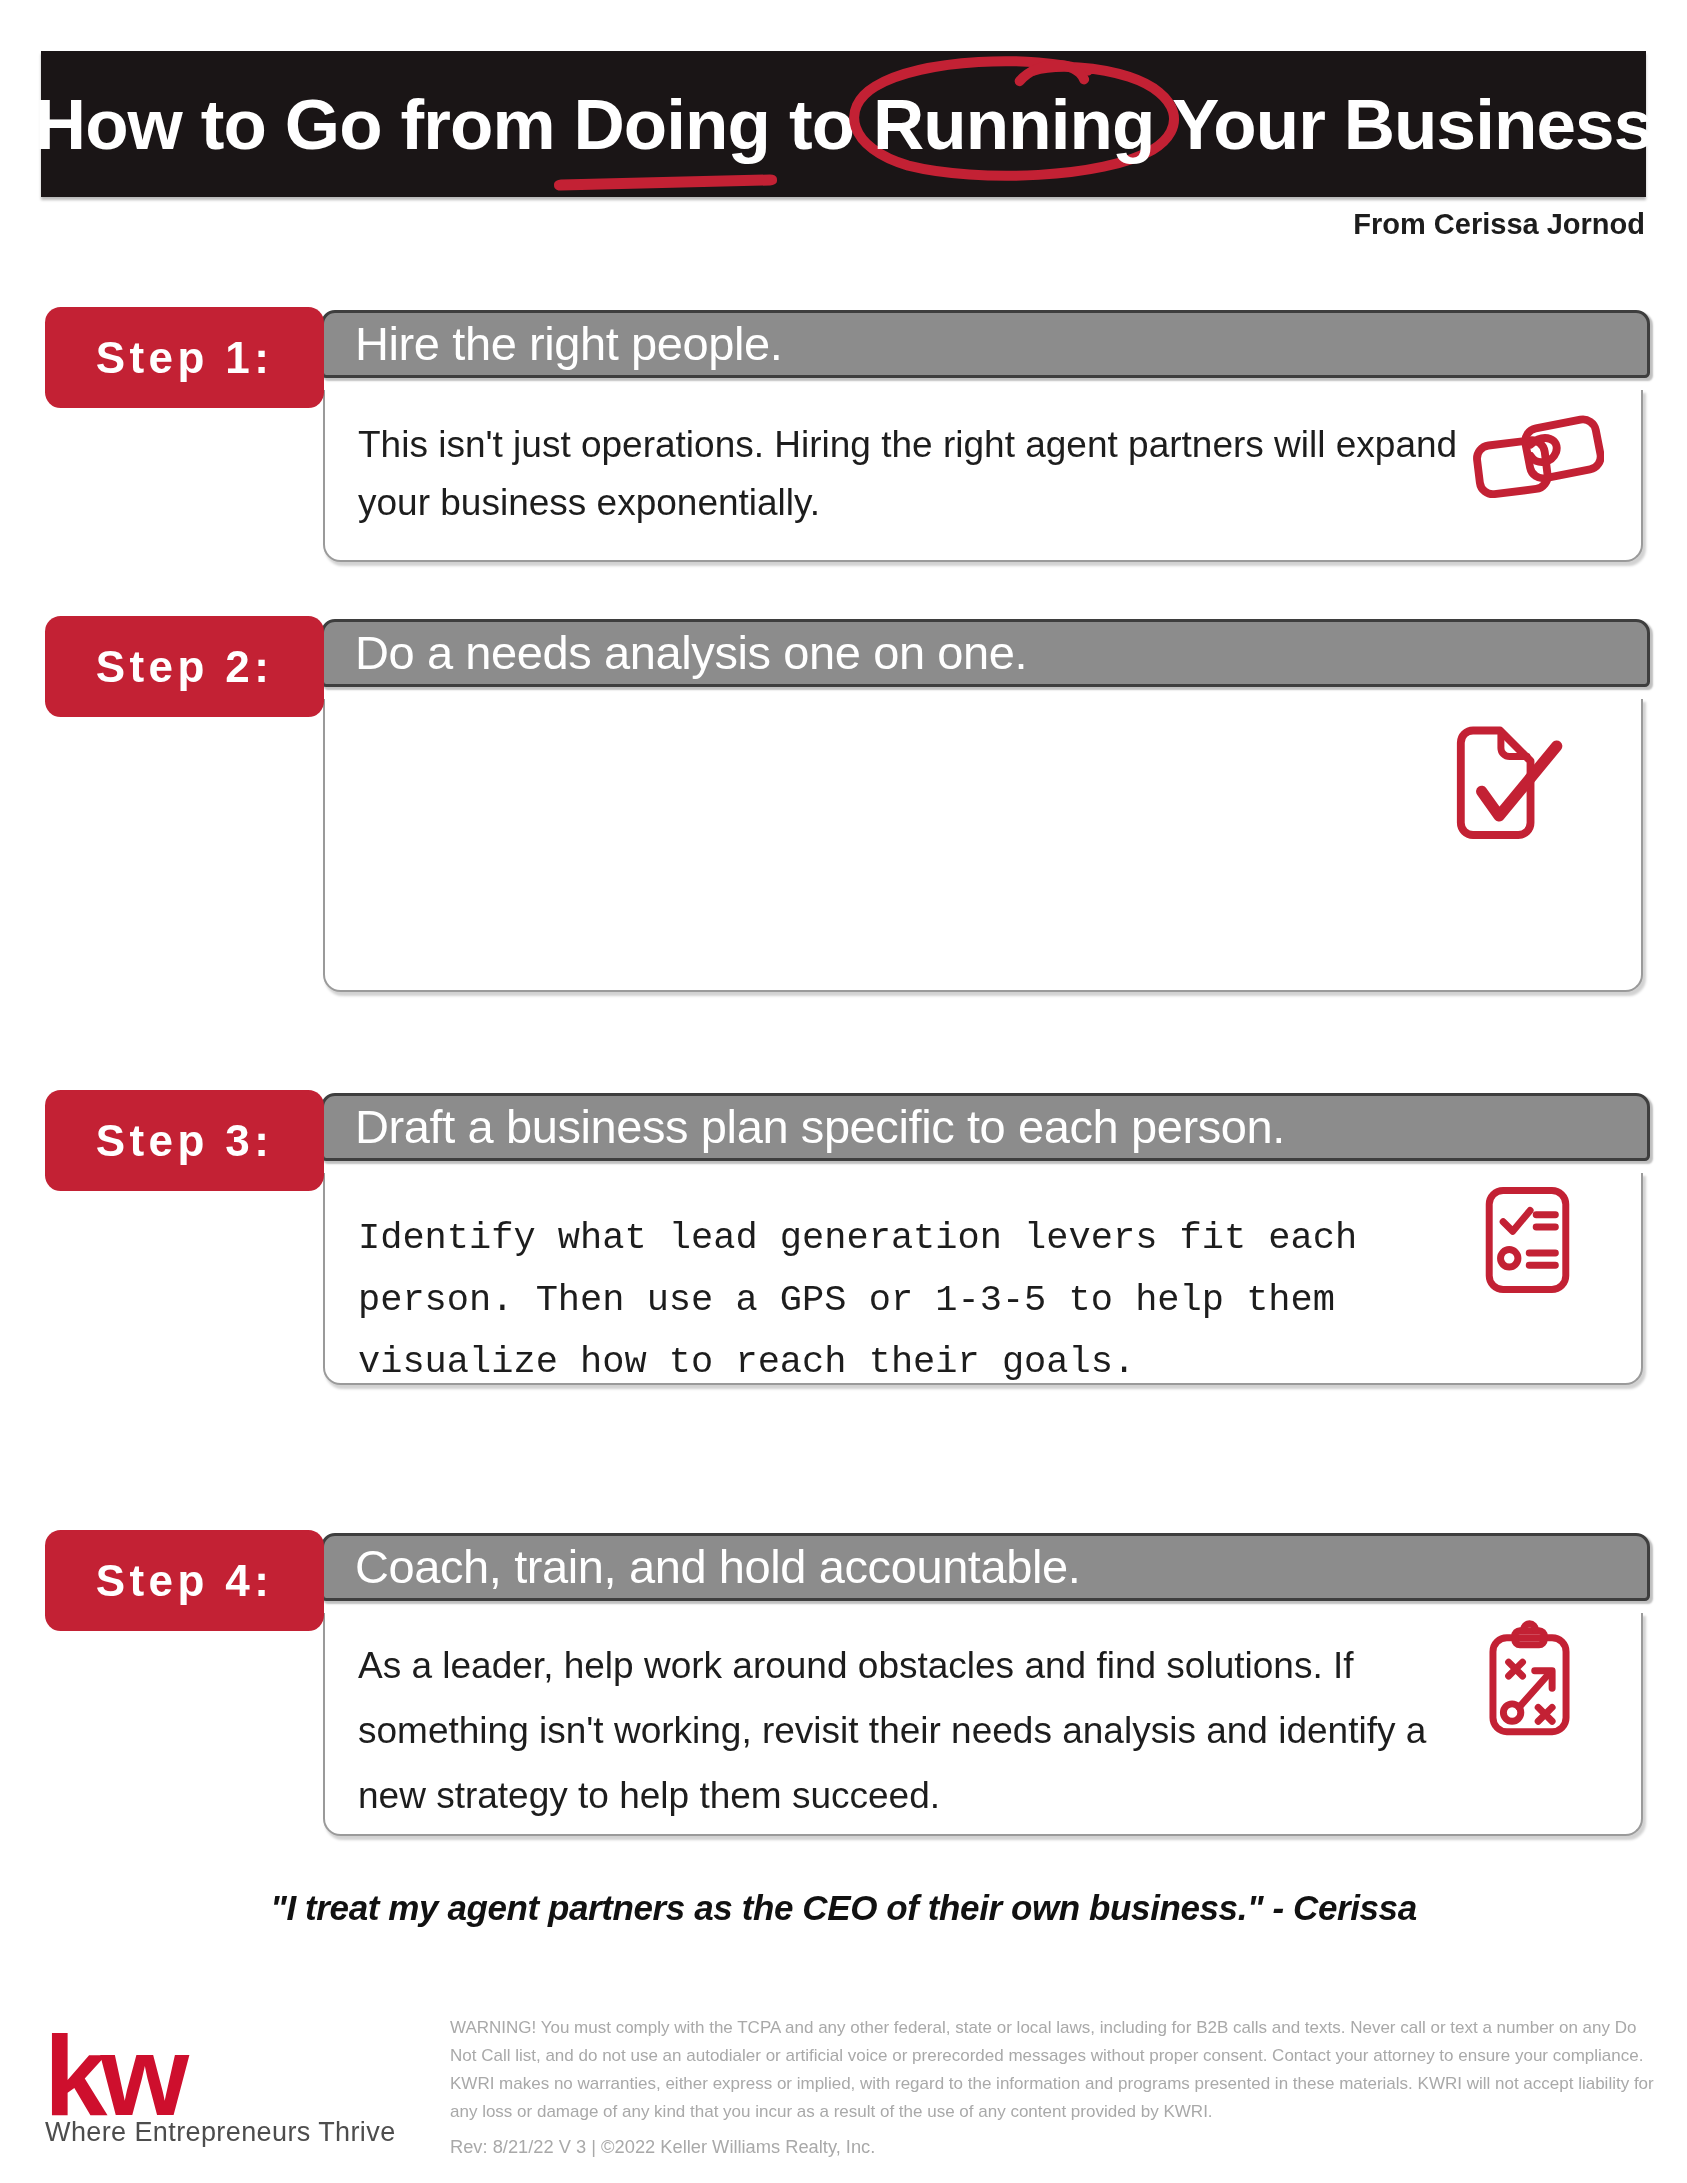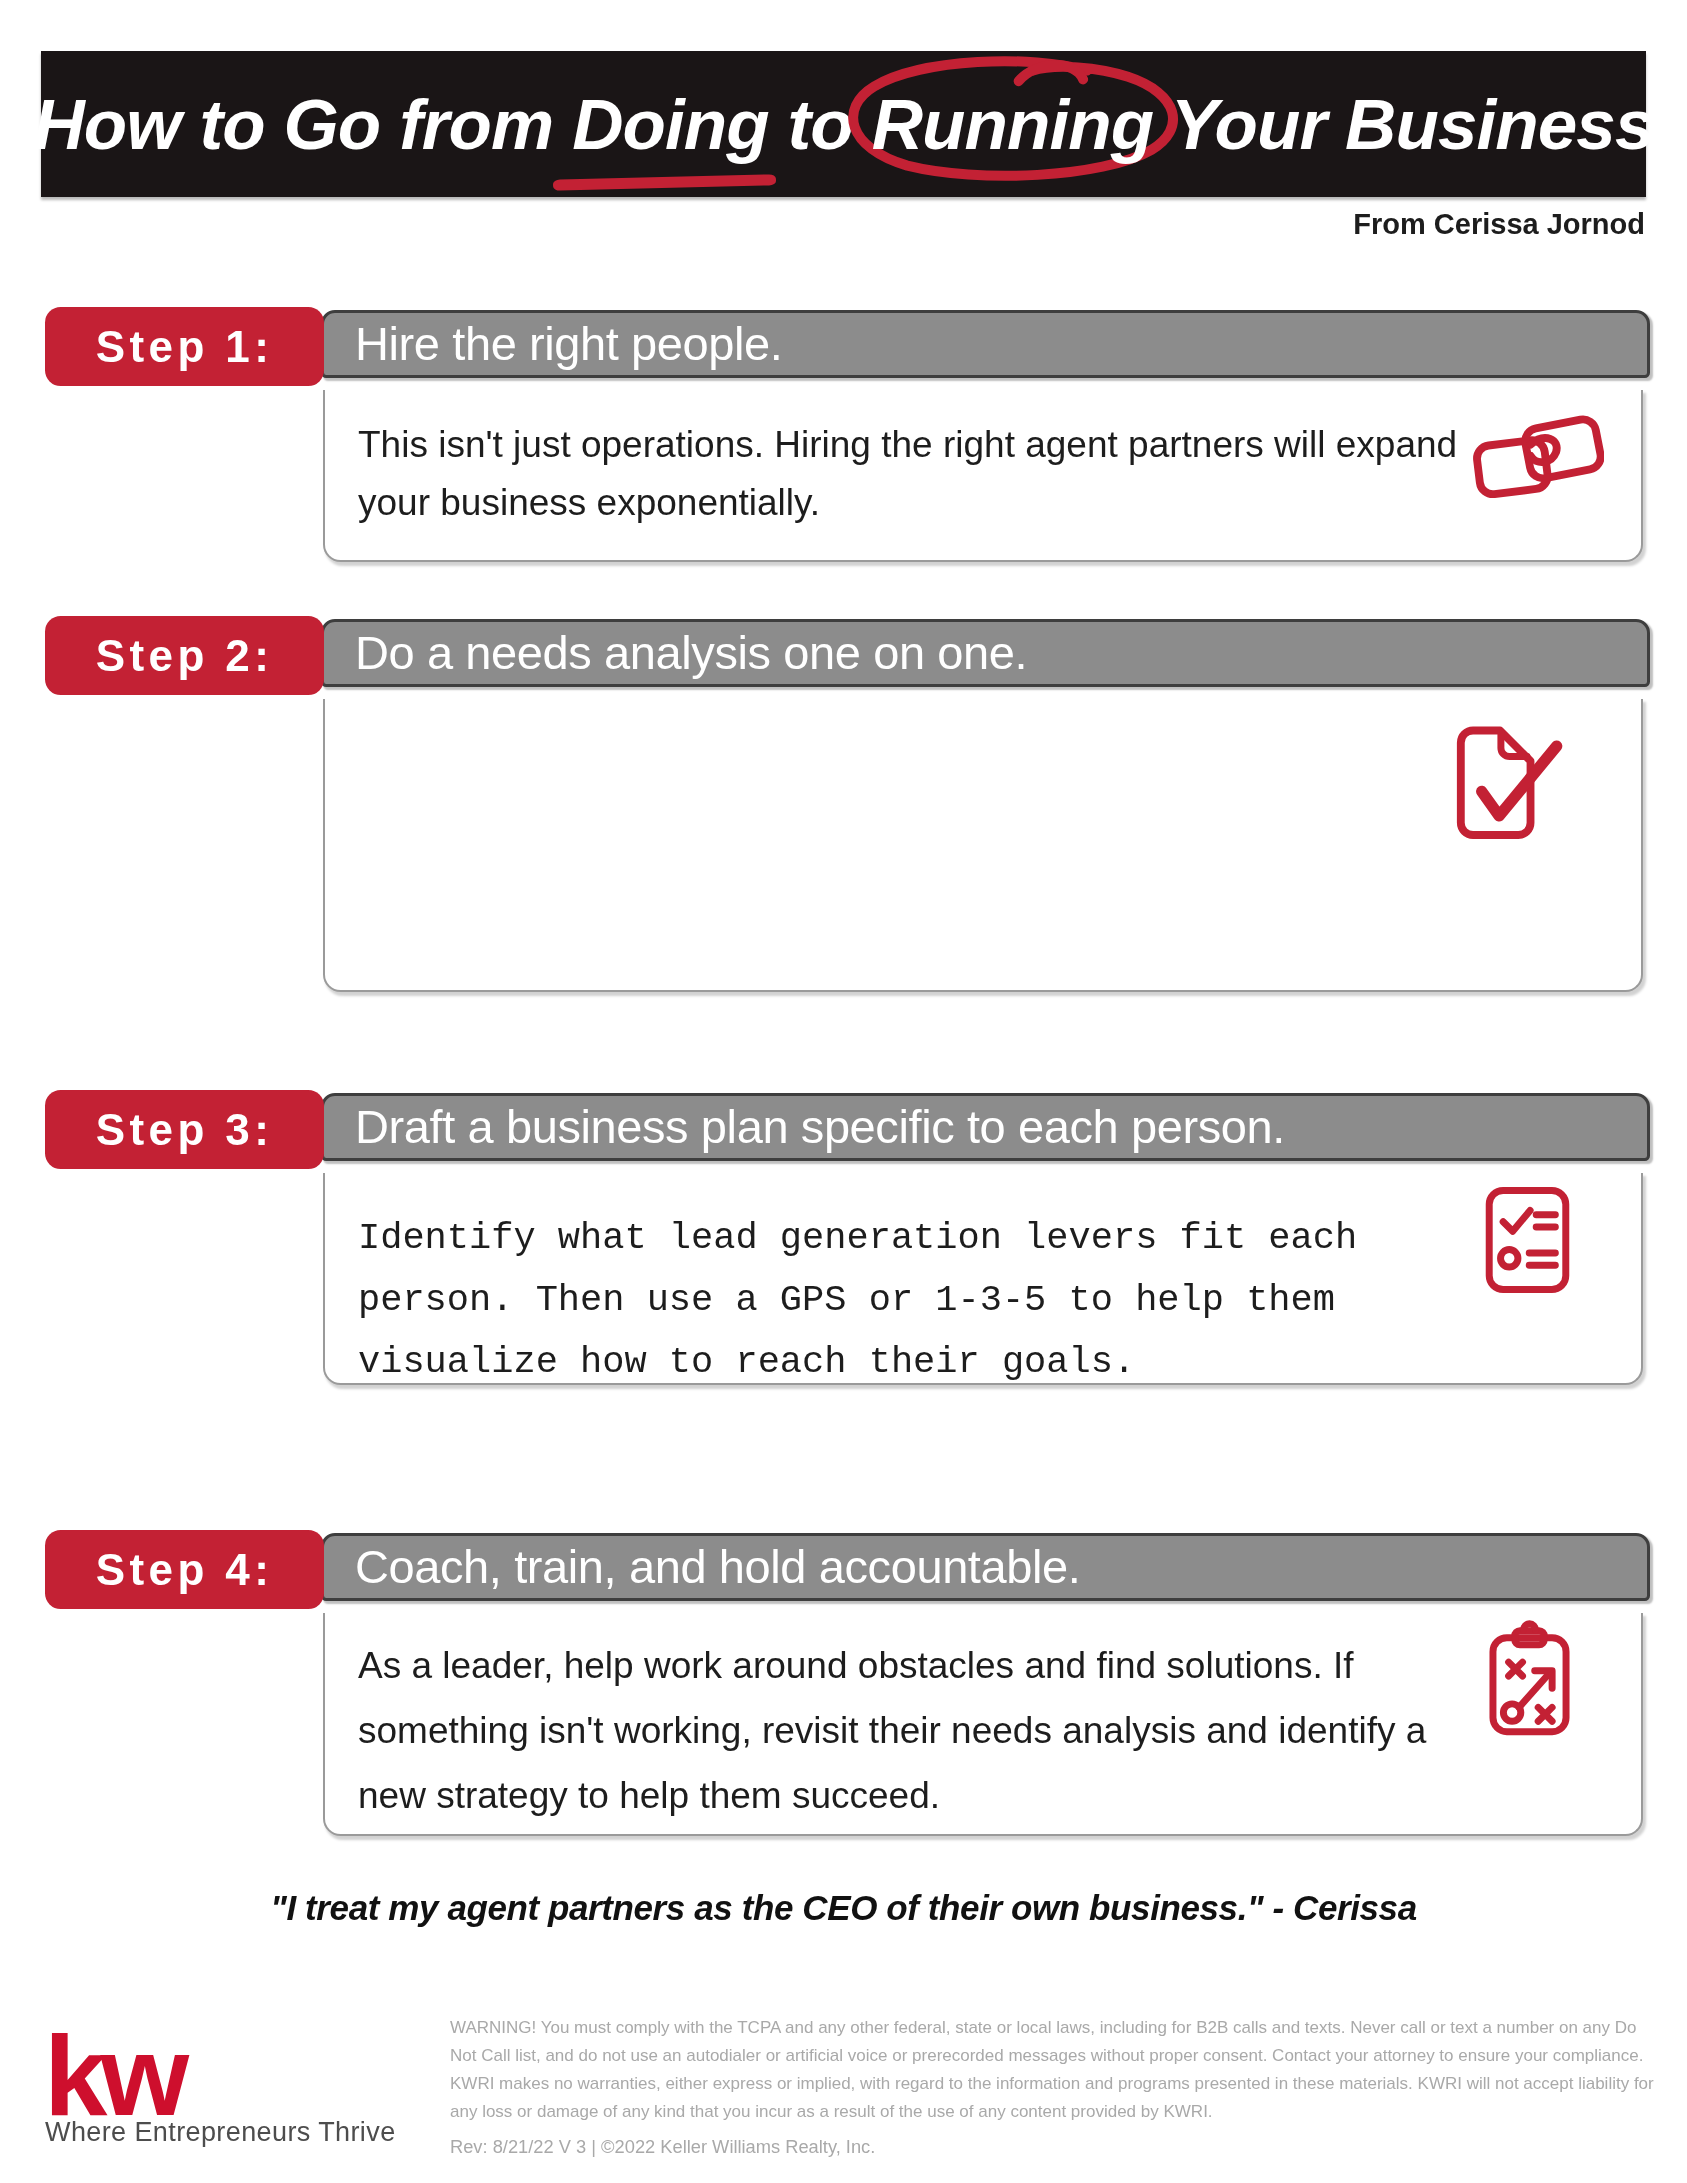--- a/index.html
+++ b/index.html
@@ -19,39 +19,39 @@
     position:relative;width:1687px;height:2184px;background:#fff;overflow:hidden;
     font-family:"Liberation Sans","DejaVu Sans",sans-serif;color:var(--ink);
   }
   
   .title-bar{
     position:absolute;left:41px;right:41px;top:51px;height:146px;
     background:var(--bar-black);display:flex;align-items:center;justify-content:center;
     box-shadow:0 2.6px 2.6px rgba(0,0,0,.28);
   }
   .title-bar h1{
-    margin:0;font-size:71px;font-weight:bold;color:#fff;letter-spacing:-0.9px;white-space:nowrap;font-style:italic;
+    margin:0;font-size:71px;font-weight:bold;color:#fff;letter-spacing:-0.9px;white-space:nowrap;
   }
   .title-word{position:relative;display:inline-block;}
   .title-word .word{position:relative;z-index:1;}
   .doing::after{
     content:"";position:absolute;left:-19px;right:-7px;bottom:-23px;height:10.5px;
     background:var(--accent-red);border-radius:7px/4.4px;transform:rotate(-1.4deg);
   }
   .running svg.scribble{
     position:absolute;left:-35px;top:-31px;width:calc(100% + 70px);height:calc(100% + 51px);
     z-index:0;overflow:visible;
   }
   .byline{
     position:absolute;right:42px;top:208px;font-size:29px;font-weight:bold;color:var(--ink);
   }
   
   .step{position:absolute;left:45px;width:1605px;}
   .step-badge{
-    position:absolute;left:0;top:0;width:279px;height:79px;background:var(--accent-red);
+    position:absolute;left:0;top:0;width:279px;height:101px;background:var(--accent-red);
     border-radius:15.7px;display:flex;align-items:center;justify-content:center;z-index:2;
     color:#fff;font-size:44px;font-weight:bold;letter-spacing:4.4px;text-align:right;
   }
   .step-head{
     position:absolute;left:276px;right:0;top:2.6px;height:68px;background:var(--header-gray);
     border:3.5px solid var(--border-dark);border-radius:14px 14px 5.2px 5.2px;
     display:flex;align-items:center;padding-left:31px;z-index:1;
     color:#fff;font-size:47px;font-weight:400;letter-spacing:-0.4px;white-space:nowrap;
     box-shadow:2.6px 2.6px 1.7px rgba(0,0,0,.25);
   }

